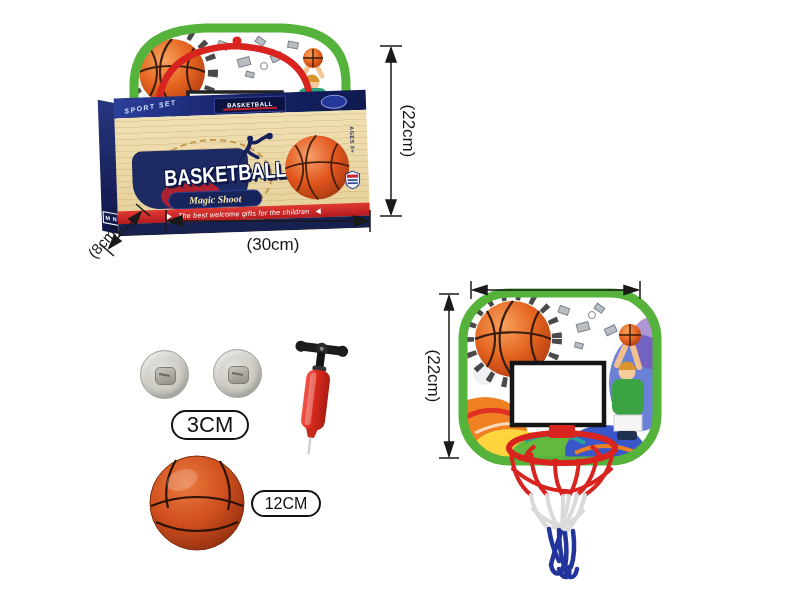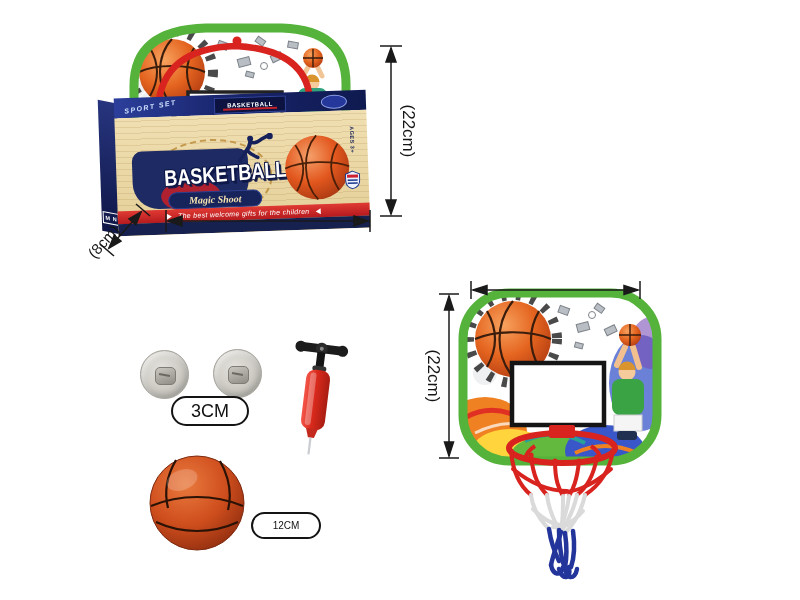--- a/index.html
+++ b/index.html
@@ -194,21 +194,21 @@
       </svg>
     </div>
   </div>
 
   <div class="cup" style="left:140px;top:350px;">
     <div class="knob"></div>
   </div>
   <div class="cup" style="left:213px;top:349px;">
     <div class="knob"></div>
   </div>
-  <div class="pill" style="left:171px;top:396px;width:74px;height:26px;font-size:18px;">
+  <div class="pill" style="left:171px;top:410px;width:74px;height:26px;font-size:22px;">
     <span>3CM</span>
   </div>
 
   <svg class="abs z2" style="left:282px;top:336px;" width="70" height="122" viewBox="0 0 70 122">
     <defs>
       <linearGradient id="pumpGrad" x1="0" y1="0" x2="1" y2="0">
         <stop offset="0" stop-color="#f4564a"></stop>
           <stop offset="45%" stop-color="#d92a1c"></stop>
         <stop offset="100%" stop-color="#a81d12"></stop>
       </linearGradient>
@@ -238,21 +238,21 @@
     </defs>
     <circle cx="49" cy="49" r="47" fill="url(#bgC)" stroke="#7e2a10" stroke-width="1"></circle>
     <g stroke="#2a1206" stroke-width="2.2" fill="none">
       <path d="M3,52 C32,40 66,40 95,52"></path>
       <path d="M8,68 C34,80 64,80 90,68"></path>
       <path d="M28,6 Q14,30 20,54"></path>
       <path d="M72,7 Q86,32 80,56"></path>
     </g>
     <ellipse cx="34" cy="26" rx="16" ry="10" fill="rgba(255,255,255,.2)" transform="rotate(-20 34 26)"></ellipse>
   </svg>
-  <div class="pill" style="left:251px;top:512px;width:66px;height:23px;font-size:10px;border-width:2px;">
+  <div class="pill" style="left:251px;top:490px;width:66px;height:23px;font-size:16px;border-width:2px;">
     <span>12CM</span>
   </div>
 
   <svg class="abs z2" style="left:455px;top:283px;" width="212" height="315" viewBox="0 0 212 315">
     <defs>
       <radialGradient id="bgD" cx="38%" cy="32%" r="75%">
         <stop offset="0" stop-color="#f7a25e"></stop>
           <stop offset="55%" stop-color="#e4641f"></stop>
         <stop offset="100%" stop-color="#b33c12"></stop>
       </radialGradient>
@@ -393,15 +393,16 @@
         <line x1="439" y1="294" x2="459" y2="294"></line>
         <line x1="449" y1="296" x2="449" y2="456"></line>
         <polygon points="449,296 444.5,310 453.5,310"></polygon>
         <polygon points="449,456 444.5,442 453.5,442"></polygon>
         <line x1="439" y1="458" x2="459" y2="458"></line>
       </g>
     </g>
   </svg>
 
   <div class="dim-label rot90" style="left:378px;top:119px;width:60px;height:24px;">(22cm)</div>
+  <div class="dim-label" style="left:218px;top:234px;width:110px;height:22px;">(30cm)</div>
   <div class="dim-label" style="left:71px;top:230px;width:64px;height:22px;font-size:15px;transform:rotate(-48deg);">(8cm)</div>
   <div class="dim-label rot90" style="left:403px;top:364px;width:60px;height:24px;">(22cm)</div>
 </div>
 
 </body></html>

